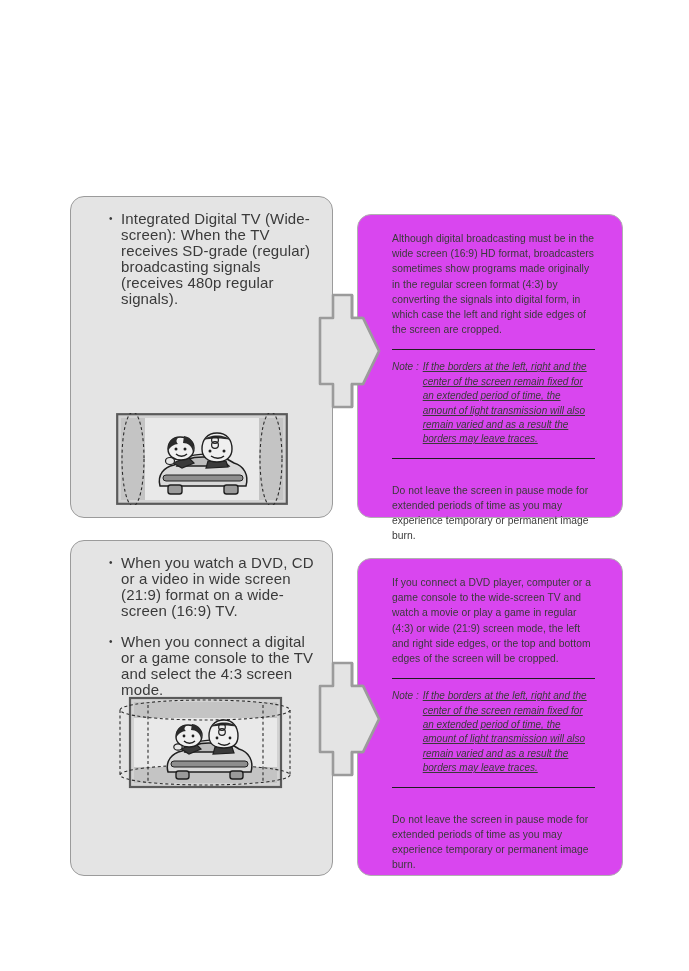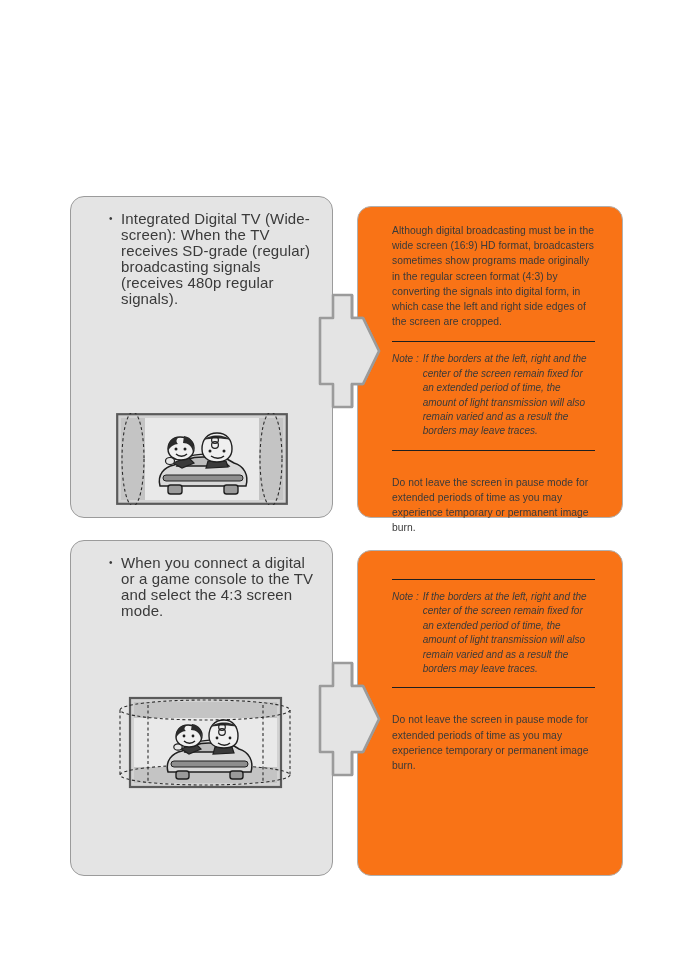--- a/index.html
+++ b/index.html
@@ -38,23 +38,23 @@
     bottom: 0;
     background: #e4e4e4;
     border: 1.6px solid #9b9b9b;
     border-radius: 14px;
     box-sizing: border-box;
   }
   .right-box {
     position: absolute;
     left: 357px;
     width: 266px;
-    top: 10px;
+    top: 18px;
     bottom: 0;
-    background: #f97316;
+    background: #d946ef;
     border: 1.2px solid #b0b0b0;
     border-radius: 14px;
     box-sizing: border-box;
   }
 
   
   .arrow {
     position: absolute;
     left: 316px;
     top: 96px;
@@ -110,21 +110,21 @@
   .rule.lower { margin: 11px 0 24px 0; }
   .note {
     font-size: 10px;
     line-height: 14.4px;
     font-style: italic;
     color: #3a3a3a;
     display: flex;
     gap: 4px;
   }
   .note-label { white-space: nowrap; }
-  .note-body { flex: 1; }
+  .note-body { flex: 1; text-decoration: underline; }
 
   
   .illus {
     position: absolute;
   }
   .illus-top {
     left: 116px;
     top: 413px;
     width: 172px;
     height: 92px;
@@ -213,33 +213,35 @@
         <circle cx="108" cy="38" r="1.5" fill="#1f1f1f"></circle>
         <path d="M95 43 C99 46 105 46 108 43" fill="none" stroke="#1f1f1f" stroke-width="1.3"></path>
       </g>
     </svg>
   </div>
 
   <div class="section section-bottom">
 
     <div class="left-box">
       <div class="bullets">
+        <div class="bullet">When you watch a DVD, CD or a video in wide screen (21:9) format on a wide-screen (16:9) TV.</div>
         <div class="bullet">When you connect a digital or a game console to the TV and select the 4:3 screen mode.</div>
       </div>
     </div>
 
     <div class="arrow">
       <svg width="66" height="118" viewBox="0 0 66 118">
         <path d="M17 3 L36 3 L36 26 L47 26 L63 59 L47 92 L36 92 L36 115 L17 115 L17 92 L4 92 L4 26 L17 26 Z" fill="#e4e4e4" stroke="#9b9b9b" stroke-width="2.6" stroke-linejoin="round"></path>
         <path d="M36 3 L36 26 L47 26 L63 59 L47 92 L36 92 L36 115" fill="#e4e4e4" stroke="#9b9b9b" stroke-width="2.6" stroke-linejoin="round"></path>
       </svg>
     </div>
 
     <div class="right-box">
       <div class="rb-inner">
+        <div class="para">If you connect a DVD player, computer or a game console to the wide-screen TV and watch a movie or play a game in regular (4:3) or wide (21:9) screen mode, the left and right side edges, or the top and bottom edges of the screen will be cropped.</div>
         <div class="rule"></div>
         <div class="note">
           <span class="note-label">Note :</span>
           <span class="note-body">If the borders at the left, right and the center of the screen remain fixed for an extended period of time, the amount of light transmission will also remain varied and as a result the borders may leave traces.</span>
         </div>
         <div class="rule lower"></div>
         <div class="para">Do not leave the screen in pause mode for extended periods of time as you may experience temporary or permanent image burn.</div>
       </div>
     </div>
   </div>

